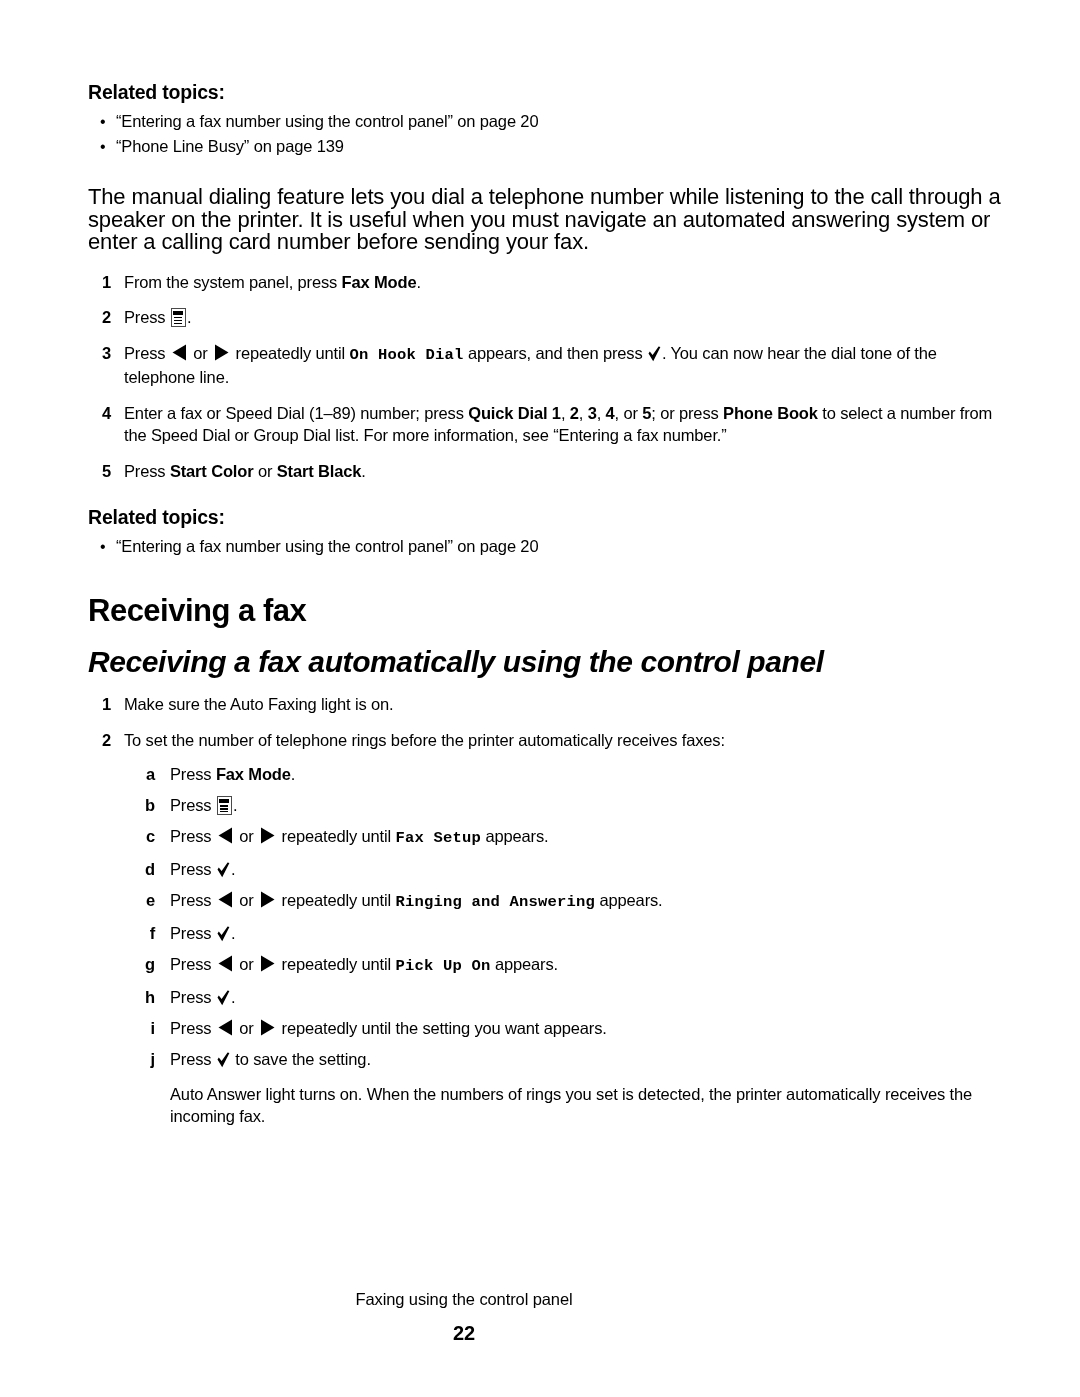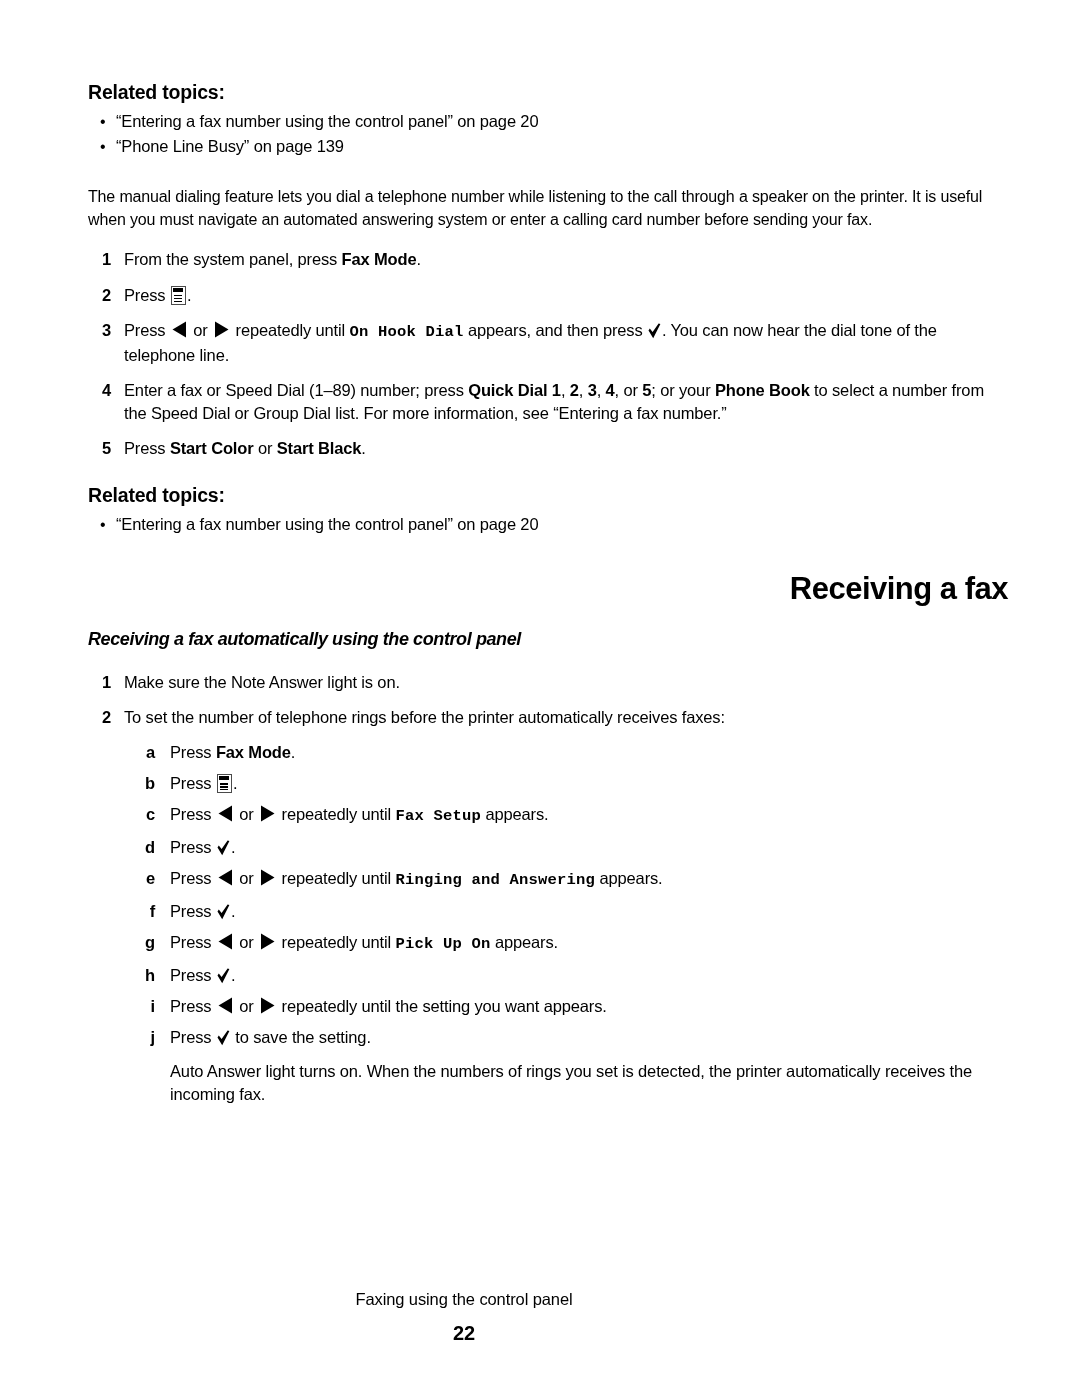--- a/index.html
+++ b/index.html
@@ -22,21 +22,21 @@
     left: 0; top: 0;
     width: 1080px;
     height: 1397px;
     box-sizing: border-box;
     padding: 80px 72px 0 88px;
     border-radius: 9px;
   }
 
   
   .body-text {
-    font-size: 16px;
+    font-size: 22px;
     line-height: 22.5px;
     letter-spacing: -0.15px;
   }
 
   
   .h-related {
     font-size: 19.5px;
     font-weight: bold;
     line-height: 24px;
     letter-spacing: -0.2px;
@@ -50,24 +50,23 @@
     letter-spacing: -0.6px;
     margin: 0;
     white-space: nowrap;
   }
   .h1-chapter {
     font-size: 31px;
     font-weight: bold;
     line-height: 38px;
     letter-spacing: -0.5px;
     margin: 0;
-    text-align: right;
   }
   .h3-italic {
-    font-size: 18px;
+    font-size: 30px;
     font-weight: bold;
     font-style: italic;
     line-height: 29px;
     letter-spacing: -0.4px;
     margin: 0;
   }
 
   
   ul.bullets {
     list-style: none;
@@ -268,21 +267,21 @@
             <polygon points="14,0.5 14,16.5 0.5,8.5" fill="#000"></polygon>
           </svg></span><span> or </span><span class="icon-arrow"><svg width="15" height="17" viewBox="0 0 15 17">
             <polygon points="1,0.5 1,16.5 14.5,8.5" fill="#000"></polygon>
           </svg></span><span> repeatedly until </span><span class="lcd">On Hook Dial</span><span> appears, and then press </span><span class="icon-check"><svg width="13" height="16" viewBox="0 0 13 16">
             <path d="M0.5 7.5 L1.8 5.6 L4.6 9.0 L10.6 0.4 L12.4 1.0 L5.2 15.2 Z" fill="#000"></path>
           </svg></span><span>. You can now hear the dial tone of the telephone line.</span></span>
   </div>
 
   <div class="step">
     <span class="num">4</span>
-    <span><span>Enter a fax or Speed Dial (1–89) number; press </span><b>Quick Dial 1</b><span>, </span><b>2</b><span>, </span><b>3</b><span>, </span><b>4</b><span>, or </span><b>5</b><span>; or your </span><b>Phone Book</b><span> to select a number from the Speed Dial or Group Dial list. For more information, see “Entering a fax number.”</span></span>
+    <span><span>Enter a fax or Speed Dial (1–89) number; press </span><b>Quick Dial 1</b><span>, </span><b>2</b><span>, </span><b>3</b><span>, </span><b>4</b><span>, or </span><b>5</b><span>; or press </span><b>Phone Book</b><span> to select a number from the Speed Dial or Group Dial list. For more information, see “Entering a fax number.”</span></span>
   </div>
 
   <div class="step">
     <span class="num">5</span>
     <span><span>Press </span><b>Start Color</b><span> or </span><b>Start Black</b><span>.</span></span>
   </div>
 
   <div class="gap-sm"></div>
 
   <div class="blk">
@@ -300,21 +299,21 @@
   <div class="h1-chapter">Receiving a fax</div>
 
   <div class="gap-md"></div>
 
   <div class="h3-italic">Receiving a fax automatically using the control panel</div>
 
   <div class="gap-md"></div>
 
   <div class="step">
     <span class="num">1</span>
-    <span>Make sure the Note Answer light is on.</span>
+    <span>Make sure the Auto Faxing light is on.</span>
   </div>
 
   <div class="step">
     <span class="num">2</span>
     <span>To set the number of telephone rings before the printer automatically receives faxes:</span>
 
     <div class="substeps">
 
       <div class="substep">
         <span class="ltr">a</span>

